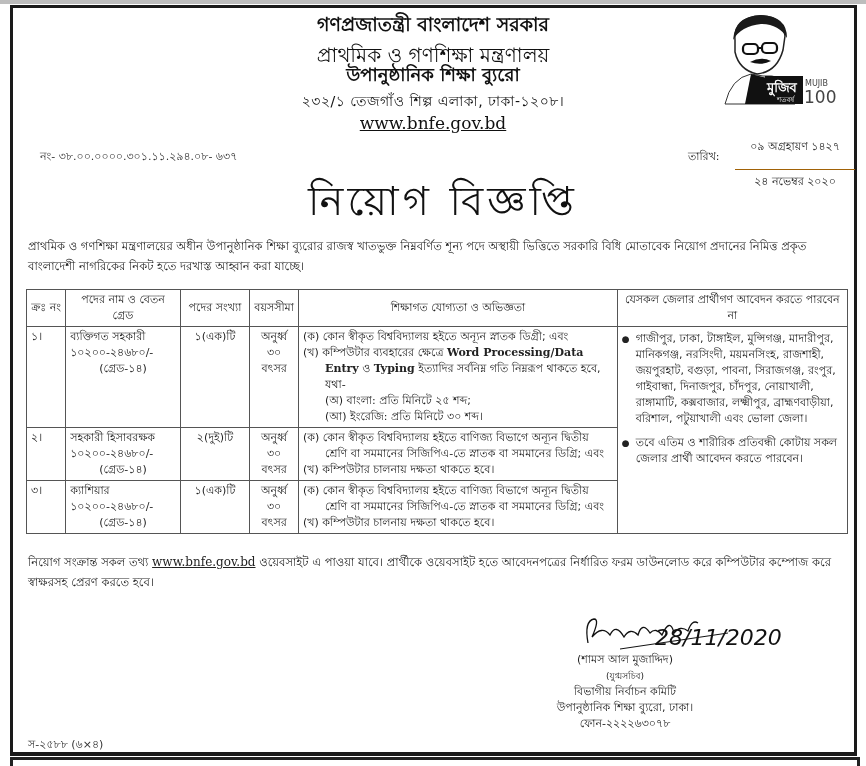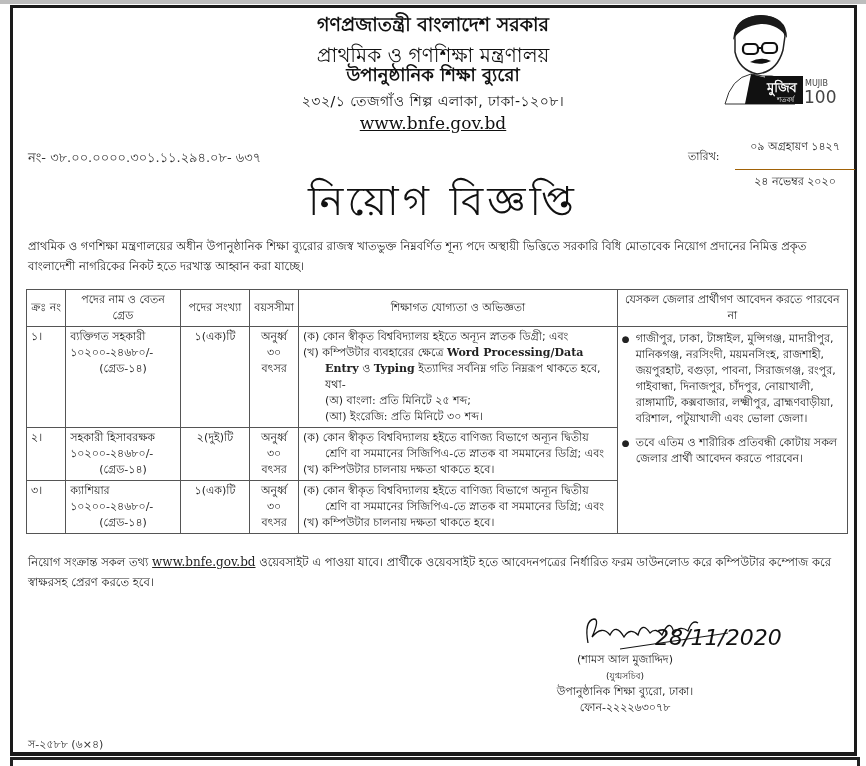--- a/index.html
+++ b/index.html
@@ -7,21 +7,21 @@
   .topline { position:absolute; left:0; top:0; width:866px; height:4px; background:#bdbdbd; }
   .frame { position:absolute; left:10px; top:5px; width:841px; height:744px; border:3px solid #1a1a1a; border-bottom-width:4px; box-sizing:content-box; }
   .botline { position:absolute; left:10px; top:757px; width:850px; height:9px; border-top:3px solid #222; border-left:3px solid #222; border-right:3px solid #222; box-sizing:border-box; }
   .hdr { position:absolute; left:0; width:866px; text-align:center; white-space:nowrap; }
   .h1 { top:10px; font-size:19px; font-weight:bold; }
   .h2 { top:40px; font-size:20px; }
   .h3 { top:61px; font-size:18px; font-weight:bold; }
   .h4 { top:90px; font-size:14px; letter-spacing:0.5px; }
   .h5 { top:113px; font-size:17px; font-family:"DejaVu Serif", serif; text-decoration:underline; }
   .logo { position:absolute; left:705px; top:10px; width:135px; height:95px; }
-  .memo { position:absolute; left:28px; top:148px; font-size:13px; color:#333; }
+  .memo { position:absolute; left:40px; top:148px; font-size:11px; color:#333; }
   .date { position:absolute; left:688px; top:138px; font-size:11px; color:#222; }
   .date .lbl { position:absolute; left:0; top:10px; }
   .date .frac { position:absolute; left:47px; top:0; width:120px; text-align:center; }
   .date .num { border-bottom:1px solid #a16207; padding-bottom:12px; }
   .date .den { padding-top:3px; }
   .title { position:absolute; left:10px; width:866px; top:170px; text-align:center; font-size:40px; font-family:"DejaVu Serif", serif; letter-spacing:4px; }
   .intro { position:absolute; left:28px; top:236px; width:815px; font-size:11.5px; line-height:20px; color:#222; }
   table.jobs { position:absolute; left:26px; top:289px; width:822px; border-collapse:collapse; font-size:11px; color:#222; }
   table.jobs td, table.jobs th { border:1px solid #555; vertical-align:top; padding:2px 4px; line-height:16px; font-weight:normal; }
   table.jobs th { text-align:center; vertical-align:middle; }
@@ -163,17 +163,18 @@
 
 <svg class="sig" viewBox="0 0 150 35">
   <path d="M8 28 Q4 6 14 4 Q20 4 12 22 Q22 10 30 20 Q36 8 44 22 Q50 12 58 20 Q62 6 70 18 Q76 12 82 20 Q90 2 94 18 Q100 10 108 16 Q112 4 118 8" fill="none" stroke="#111" stroke-width="1.3"></path>
   <line x1="40" y1="34" x2="148" y2="18" stroke="#111" stroke-width="1"></line>
 </svg>
 <div class="sigdate">28/11/2020</div>
 
 <div class="sigblock">
   <div>(শামস আল মুজাদ্দিদ)</div>
   <div class="small">(যুগ্মসচিব)</div>
+  <div>বিভাগীয় নির্বাচন কমিটি</div>
   <div>উপানুষ্ঠানিক শিক্ষা ব্যুরো, ঢাকা।</div>
   <div>ফোন-২২২২৬৩০৭৮</div>
 </div>
 
 <div class="code">স-২৫৮৮ (৬×৪)</div>
 
 </body></html>

